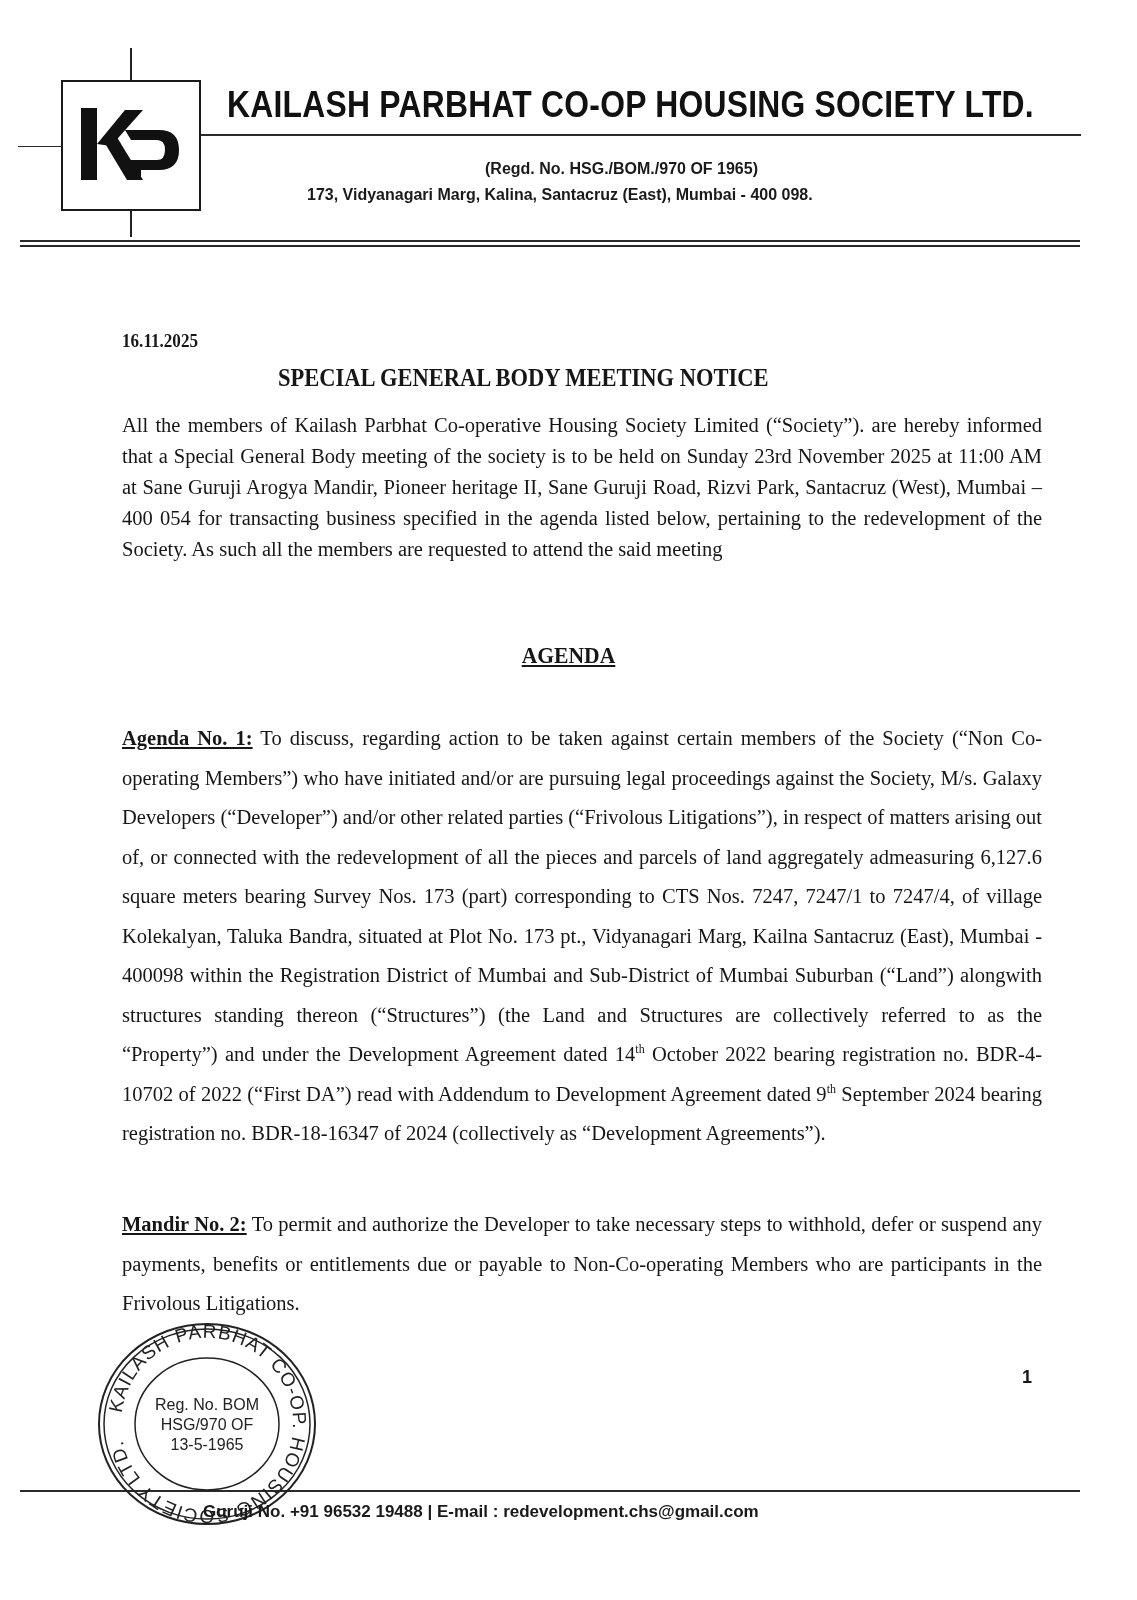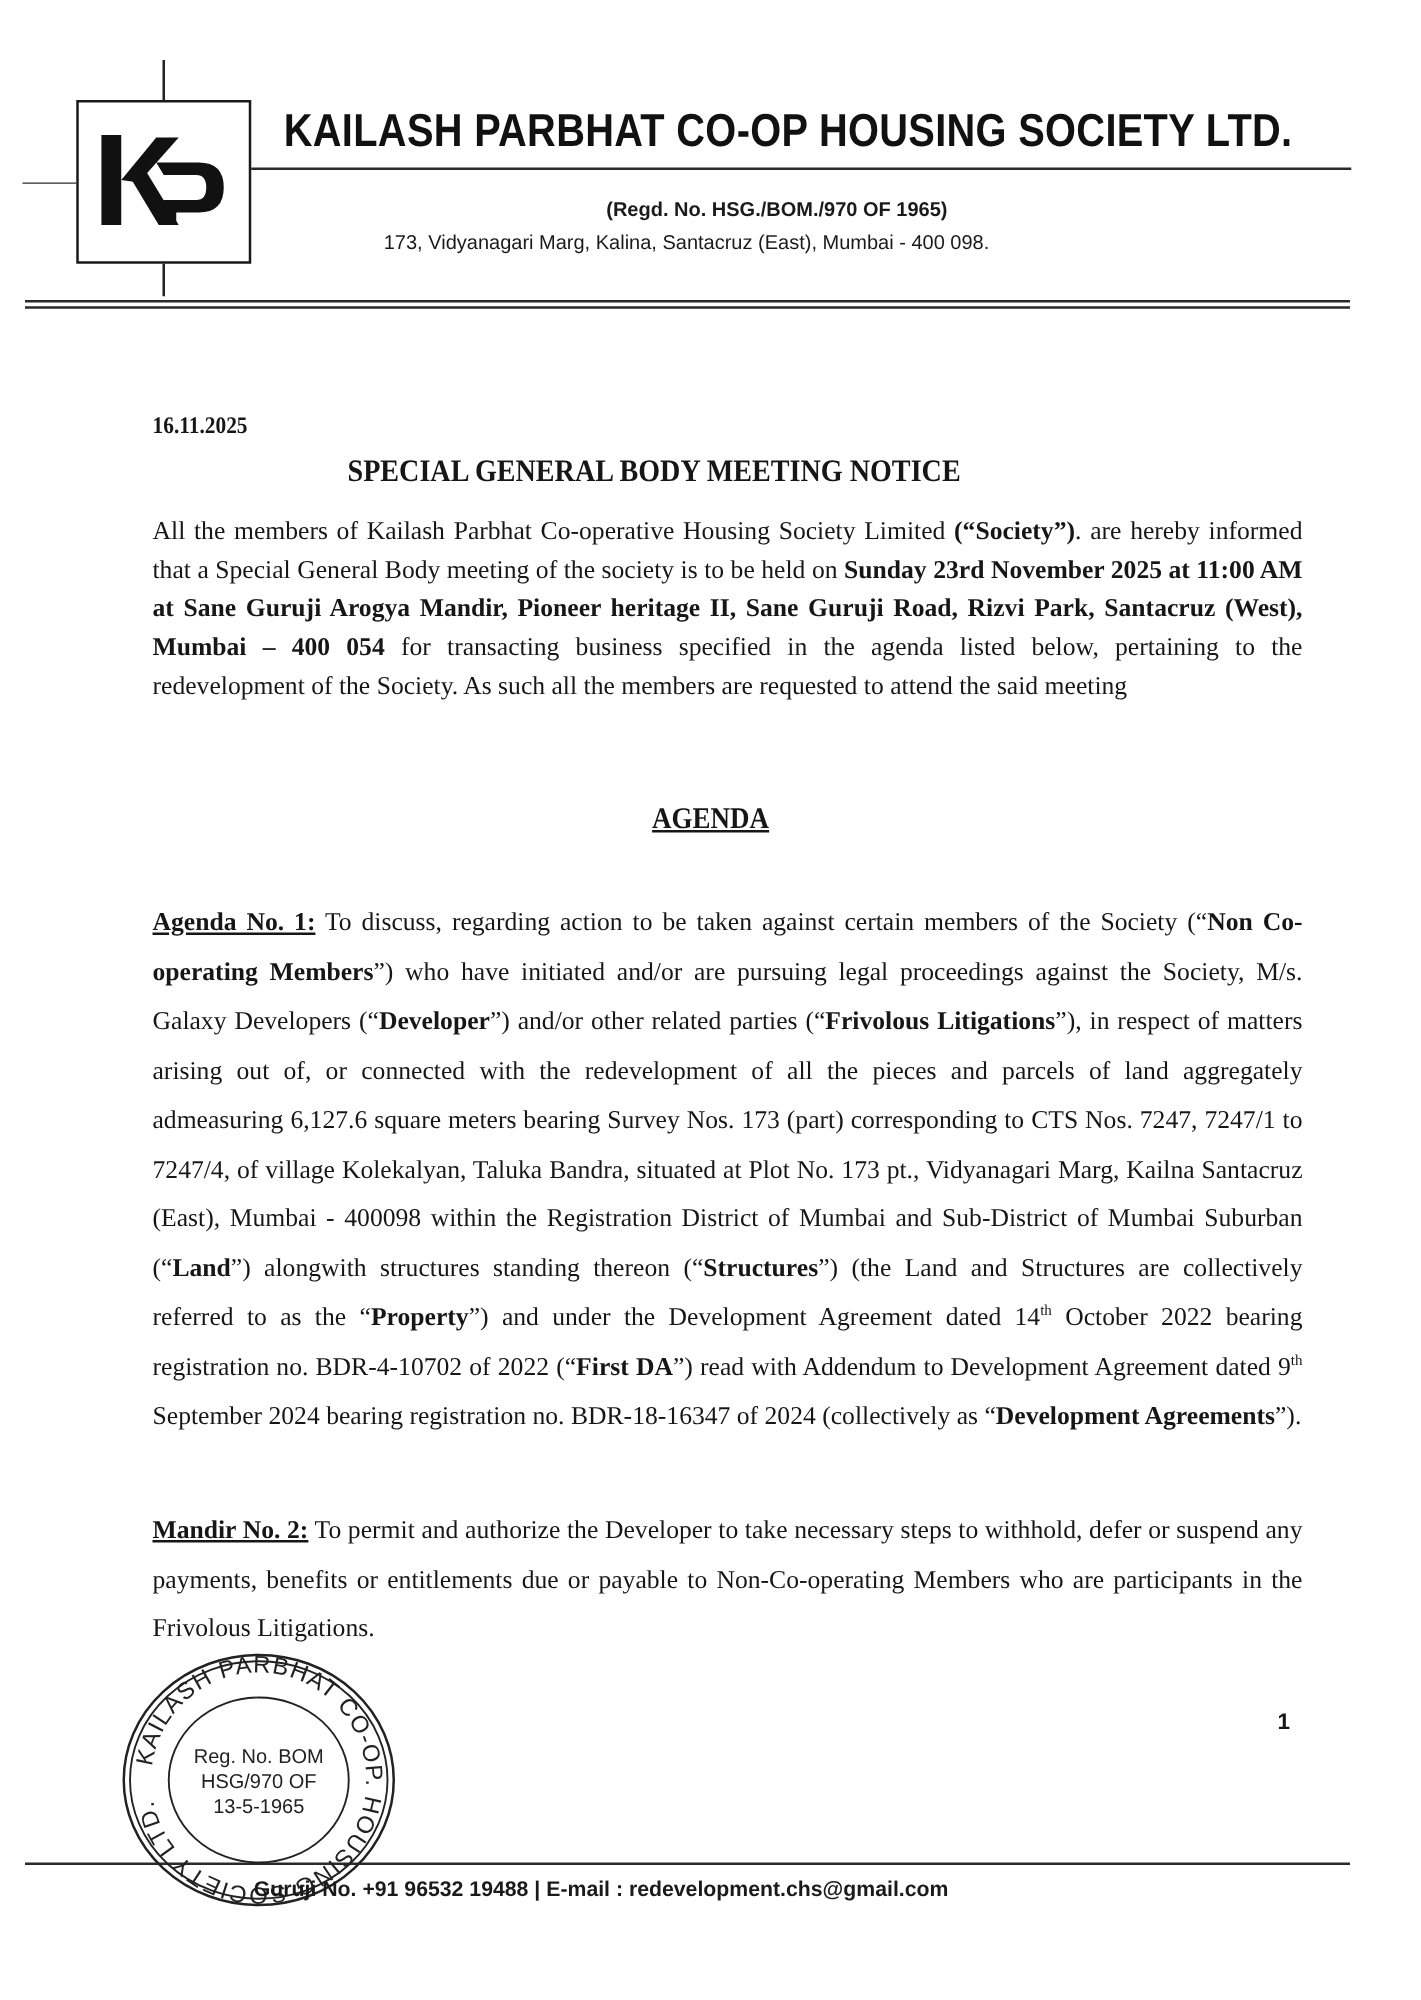--- a/index.html
+++ b/index.html
@@ -7,32 +7,32 @@
   .sans { font-family: "Liberation Sans", "DejaVu Sans", sans-serif; }
   .serif { font-family: "Liberation Serif", "DejaVu Serif", serif; }
 
   
   .lh-vline { position: absolute; width: 2px; background: #222; }
   .lh-hline { position: absolute; height: 2px; background: #2a2a2a; }
   .logo-box { position: absolute; left: 61px; top: 80px; width: 136px; height: 127px; border: 2px solid #1a1a1a; background: #fff; }
   .logo-box svg { position: absolute; left: 18px; top: 18px; }
   .org-name { position: absolute; left: 227px; top: 84px; font-size: 37px; font-weight: bold; letter-spacing: 0.3px; transform: scaleX(0.86); transform-origin: left top; white-space: nowrap; color: #111; }
   .regd { position: absolute; left: 0; width: 1137px; top: 160px; text-align: center; padding-left: 106px; box-sizing: border-box; font-size: 16px; font-weight: bold; color: #1a1a1a; }
-  .address { position: absolute; left: 307px; top: 186px; font-size: 16px; font-weight: normal; color: #1a1a1a; white-space: nowrap; }
+  .address { position: absolute; left: 307px; top: 186px; font-size: 16px; font-weight: bold; color: #1a1a1a; white-space: nowrap; }
 
   
   .date { position: absolute; left: 122px; top: 330px; font-size: 19px; font-weight: bold; transform: scaleX(0.9); transform-origin: left top; }
   .title { position: absolute; left: 278px; top: 364px; font-size: 25px; font-weight: bold; transform: scaleX(0.9); transform-origin: left top; white-space: nowrap; }
   .para { position: absolute; left: 122px; width: 920px; font-size: 20.5px; text-align: justify; }
   .intro { top: 410px; line-height: 31px; }
   .agenda-head { position: absolute; left: 0; width: 1137px; top: 642px; text-align: center; font-size: 24px; font-weight: bold; text-decoration: underline; transform: scaleX(0.9); }
   .ag1 { top: 719px; line-height: 39.5px; }
   .ag2 { top: 1205px; line-height: 39.5px; }
   .ag-label { font-weight: bold; text-decoration: underline; }
-  b { font-weight: bold; margin-top: 24px; }
+  b { font-weight: normal; margin-top: 24px; }
   sup { font-size: 12px; line-height: 0; }
 
   .page-num { position: absolute; left: 1022px; top: 1367px; font-size: 18px; font-weight: bold; }
 
   
   .stamp { position: absolute; left: 92px; top: 1318px; width: 230px; height: 212px; }
   .footer-text { position: absolute; left: 203px; top: 1502px; font-size: 17px; font-weight: bold; white-space: nowrap; color: #1a1a1a; }
 </style>
 </head>
 <body>

